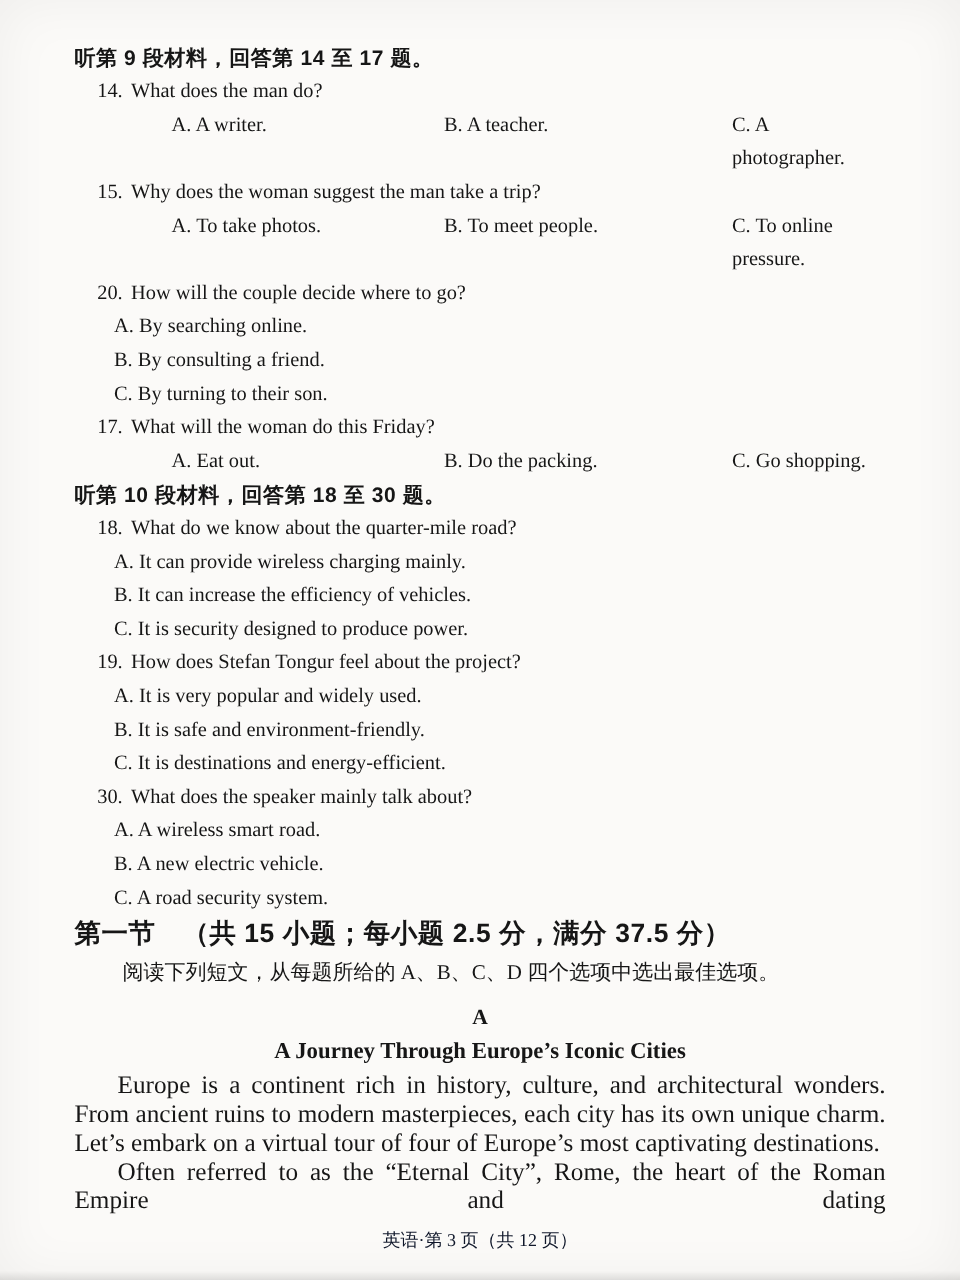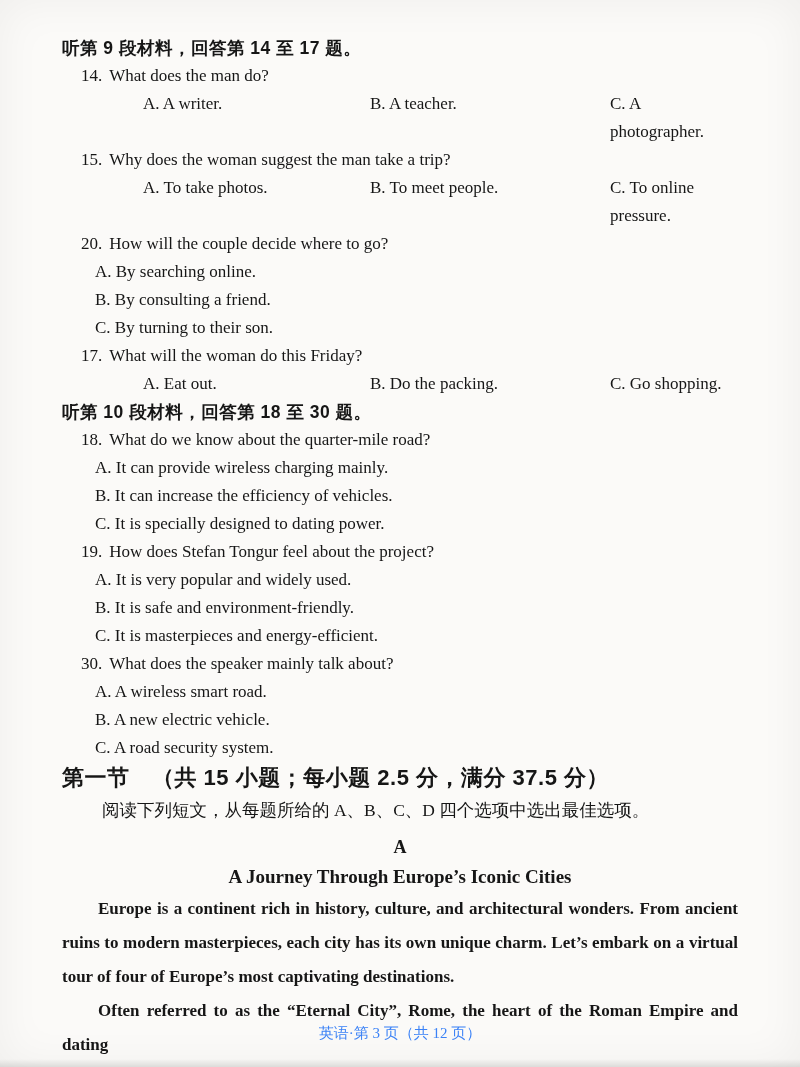--- a/index.html
+++ b/index.html
@@ -43,28 +43,28 @@
     font-weight:700; font-size:22px;
     letter-spacing:0.5px;
   }
   .instr { font-size:17.5px; text-indent:40px; }
   
   .reading { margin-top:6px; }
   .r { line-height:30px; }
   .label-a { text-align:center; font-weight:700; font-size:18px; }
   .ptitle { text-align:center; font-weight:700; font-size:19px; }
   .para {
-    font-size:17px; line-height:34px;
-    text-align:justify; text-indent:36px;font-weight:bold;
+    font-size:21px; line-height:24px;
+    text-align:justify; text-indent:36px;
   }
   .para.cut { text-align-last:justify; }
   .sub { font-weight:700; font-size:18px; }
   .footer {
     position:absolute; left:0; right:0; top:1024px;
-    text-align:center; font-size:15px; color:#3b82f6;
+    text-align:center; font-size:15px; color:#0f172a;
   }
   .scan-edge {
     position:absolute; left:0; right:0; bottom:0; height:8px;
     background:linear-gradient(to bottom, rgba(0,0,0,0) 0%, rgba(0,0,0,0.10) 100%);
   }
 </style>
 </head>
 <body>
 
 <div class="page">
@@ -104,28 +104,28 @@
       <span class="opt c3">C. Go shopping.</span>
     </div>
   </div>
 
   <div class="l cnintro">听第 10 段材料，回答第 18 至 30 题。</div>
 
   <div>
     <div class="l ql"><span class="qnum">18.</span><span>What do we know about the quarter-mile road?</span></div>
     <div class="l opt-s">A. It can provide wireless charging mainly.</div>
     <div class="l opt-s">B. It can increase the efficiency of vehicles.</div>
-    <div class="l opt-s">C. It is specially designed to dating power.</div>
+    <div class="l opt-s">C. It is security designed to produce power.</div>
   </div>
 
   <div>
     <div class="l ql"><span class="qnum">19.</span><span>How does Stefan Tongur feel about the project?</span></div>
     <div class="l opt-s">A. It is very popular and widely used.</div>
     <div class="l opt-s">B. It is safe and environment-friendly.</div>
-    <div class="l opt-s">C. It is masterpieces and energy-efficient.</div>
+    <div class="l opt-s">C. It is destinations and energy-efficient.</div>
   </div>
 
   <div>
     <div class="l ql"><span class="qnum">30.</span><span>What does the speaker mainly talk about?</span></div>
     <div class="l opt-s">A. A wireless smart road.</div>
     <div class="l opt-s">B. A new electric vehicle.</div>
     <div class="l opt-s">C. A road security system.</div>
   </div>
 
   <div class="p2 p2h2">第一节　（共 15 小题；每小题 2.5 分，满分 37.5 分）</div>

